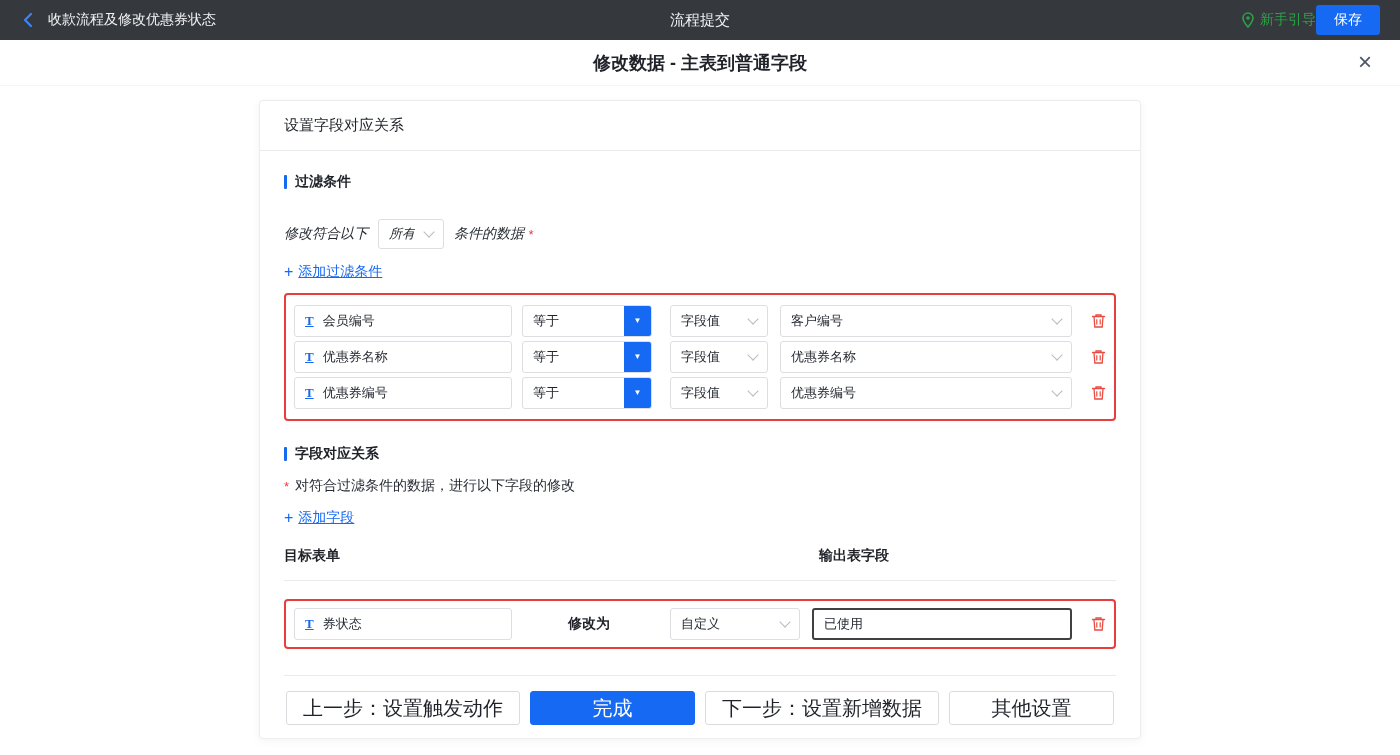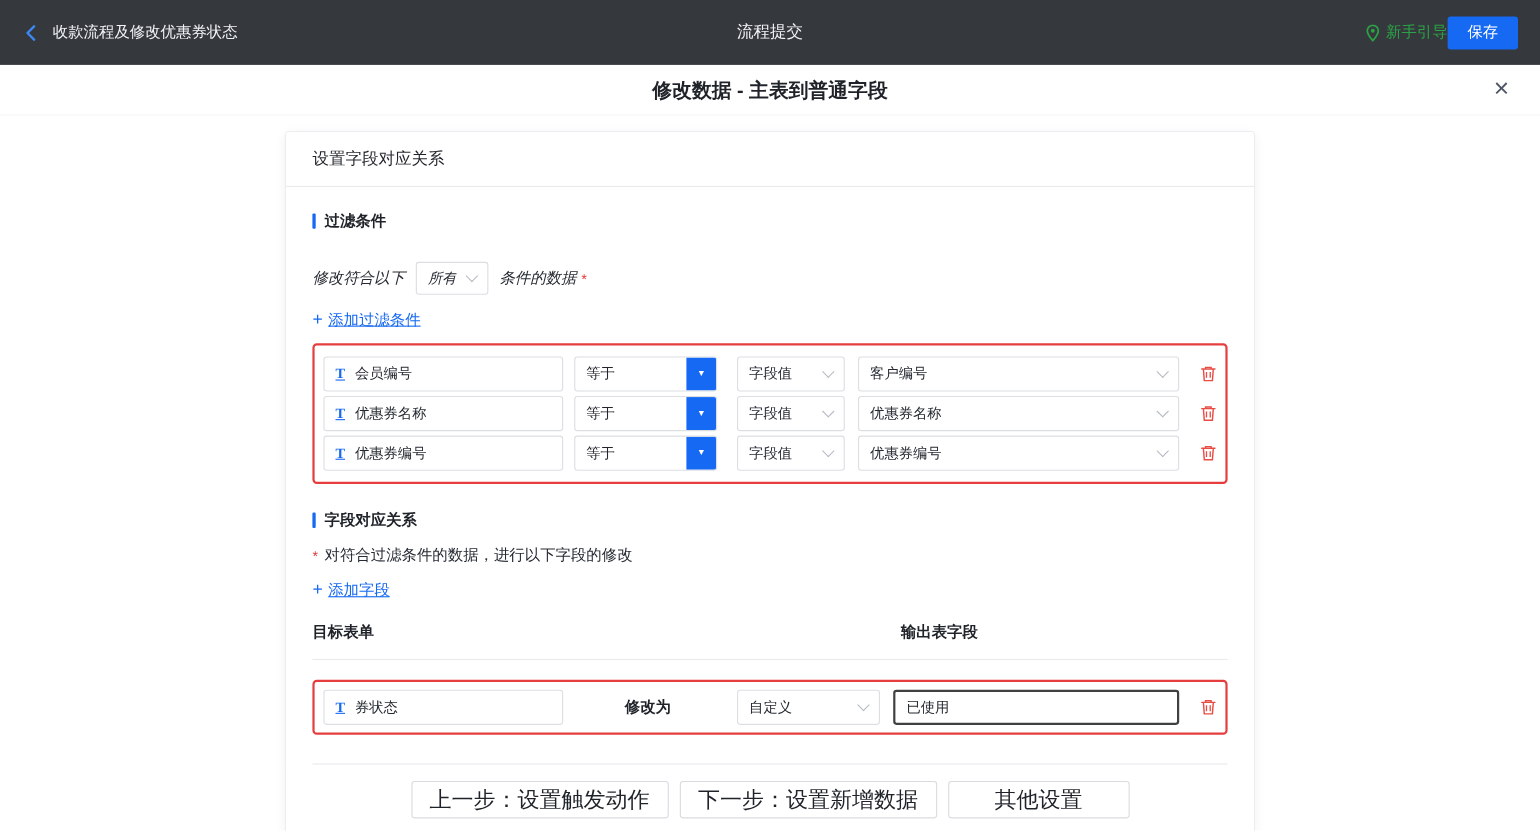--- a/index.html
+++ b/index.html
@@ -1,20 +1,20 @@
 <!DOCTYPE html>
 <html><head>
 <meta charset="utf-8">
 <style>
   * { margin:0; padding:0; box-sizing:border-box; }
   html,body { width:1400px; height:755px; overflow:hidden; background:#fff;
     font-family:"Liberation Sans","DejaVu Sans",sans-serif; color:#20242b; font-size:14px; }
 
   
-  .topbar { height:59px; background:#35383d; display:flex; align-items:center;
+  .topbar { height:40px; background:#35383d; display:flex; align-items:center;
     padding:0 20px; position:relative; }
   .tb-left { display:flex; align-items:center; gap:10px; }
   .back-btn { display:flex; align-items:center; cursor:pointer; }
   .tb-title { color:#f2f3f5; font-size:14px; }
   .tb-center { position:absolute; left:0; right:0; text-align:center; color:#f2f3f5;
     font-size:15px; pointer-events:none; }
   .tb-right { margin-left:auto; display:flex; align-items:center; z-index:2; }
   .guide { display:flex; align-items:center; gap:5px; color:#2ba245; cursor:pointer; }
   .save-btn { background:#1669f2; color:#fff; border:none; border-radius:3px;
     height:30px; padding:0 18px; font-size:14px; cursor:pointer; }
@@ -278,17 +278,18 @@
               <path d="M5 3.5V2h5v1.5" fill="none" stroke="#e84c43" stroke-width="1.3"></path>
               <path d="M3 3.5l.8 10.5h7.4l.8-10.5" fill="none" stroke="#e84c43" stroke-width="1.3"></path>
               <path d="M5.8 6.2v5.3M9.2 6.2v5.3" stroke="#e84c43" stroke-width="1.2"></path>
             </svg>
         </span>
       </div>
     </div>
 
     <div class="card-footer">
       <button class="btn">上一步：设置触发动作</button>
+      <button class="btn primary">完成</button>
       <button class="btn">下一步：设置新增数据</button>
       <button class="btn">其他设置</button>
     </div>
   </div>
 </div>
 
 </body></html>

